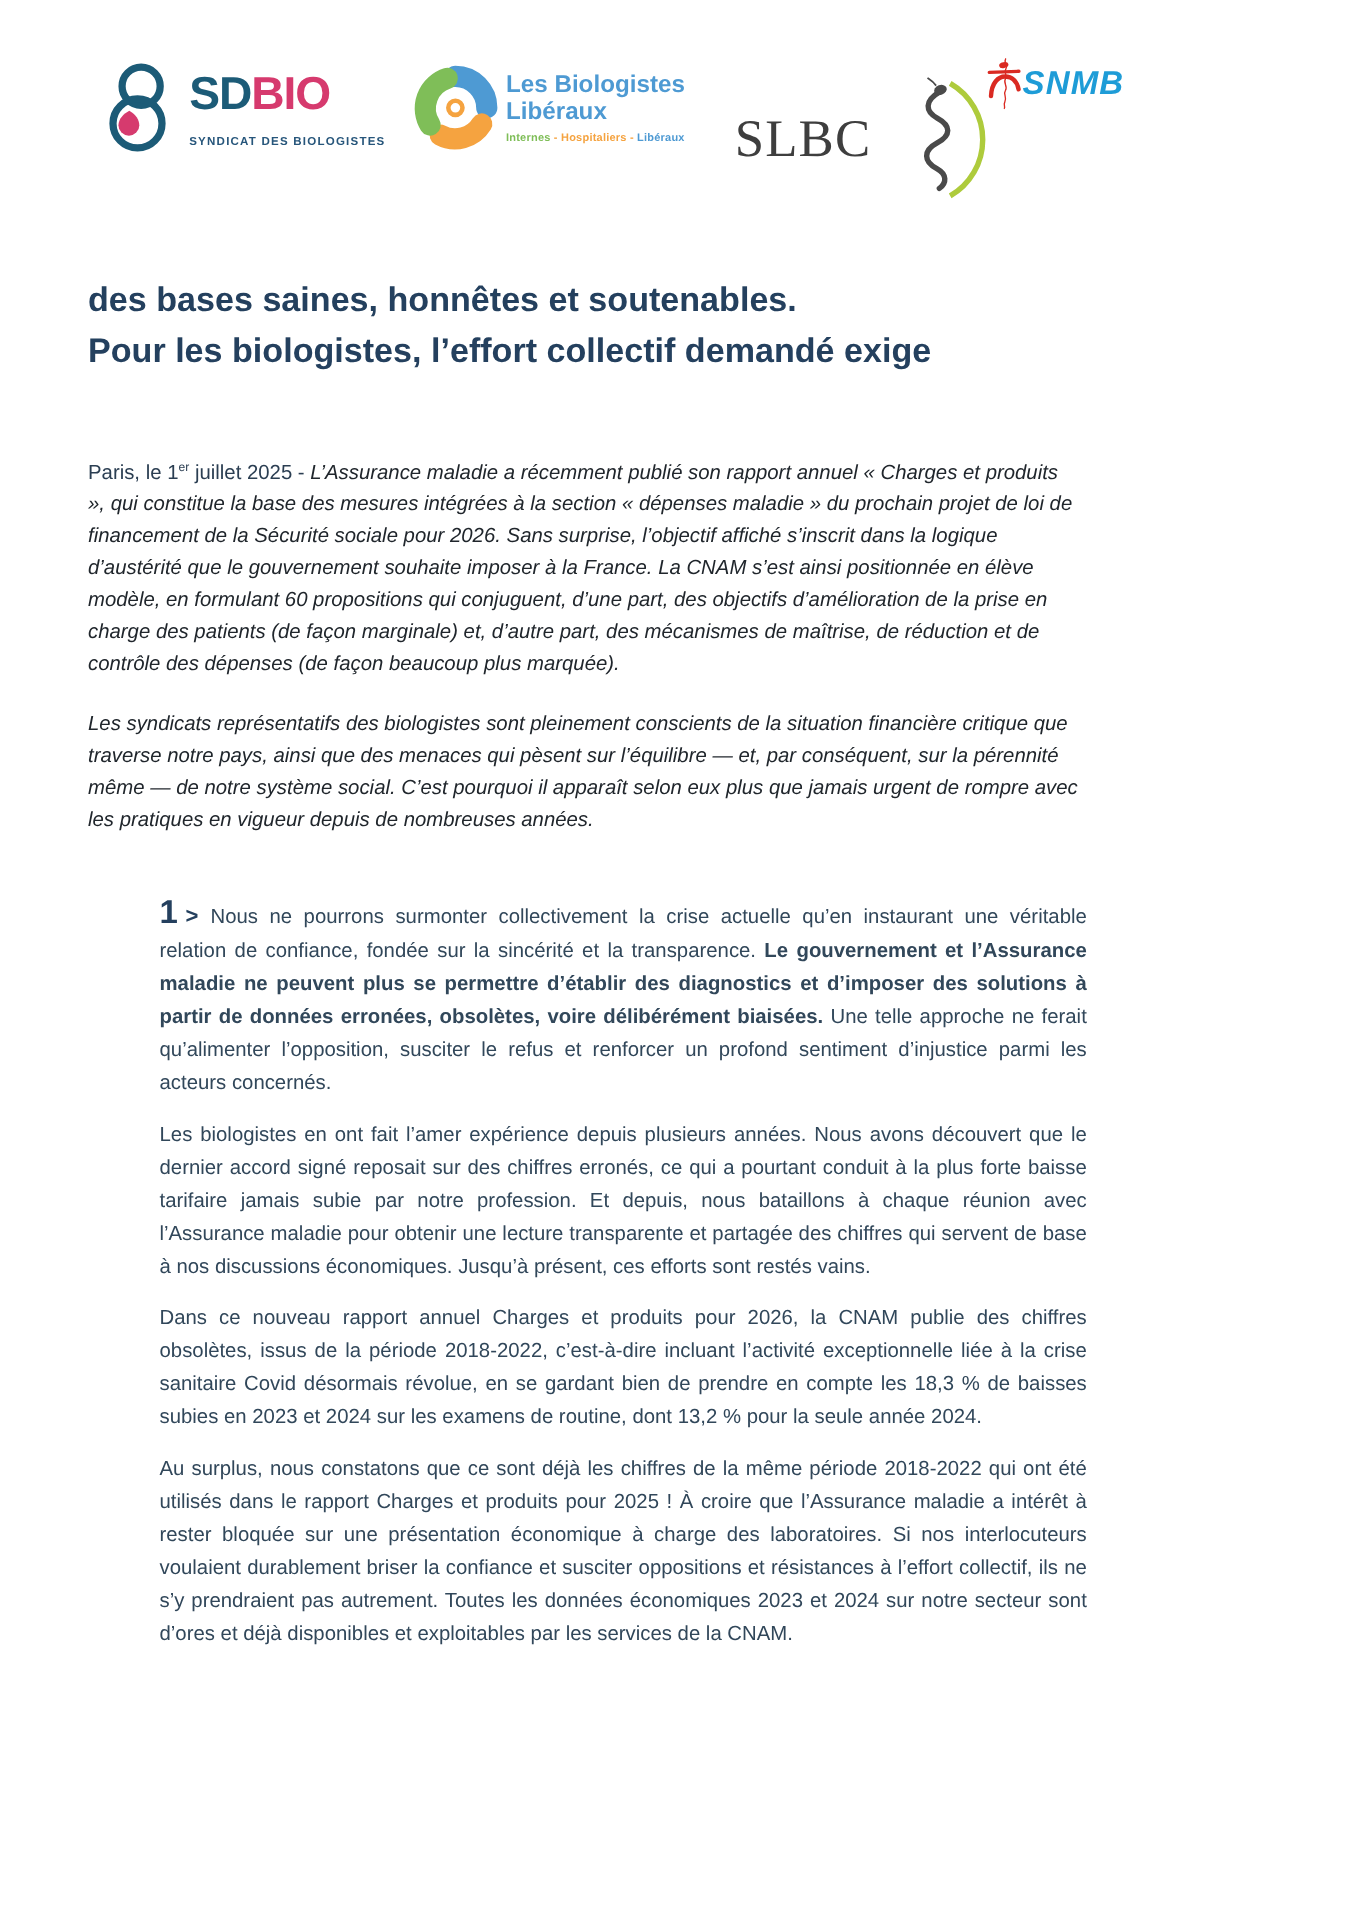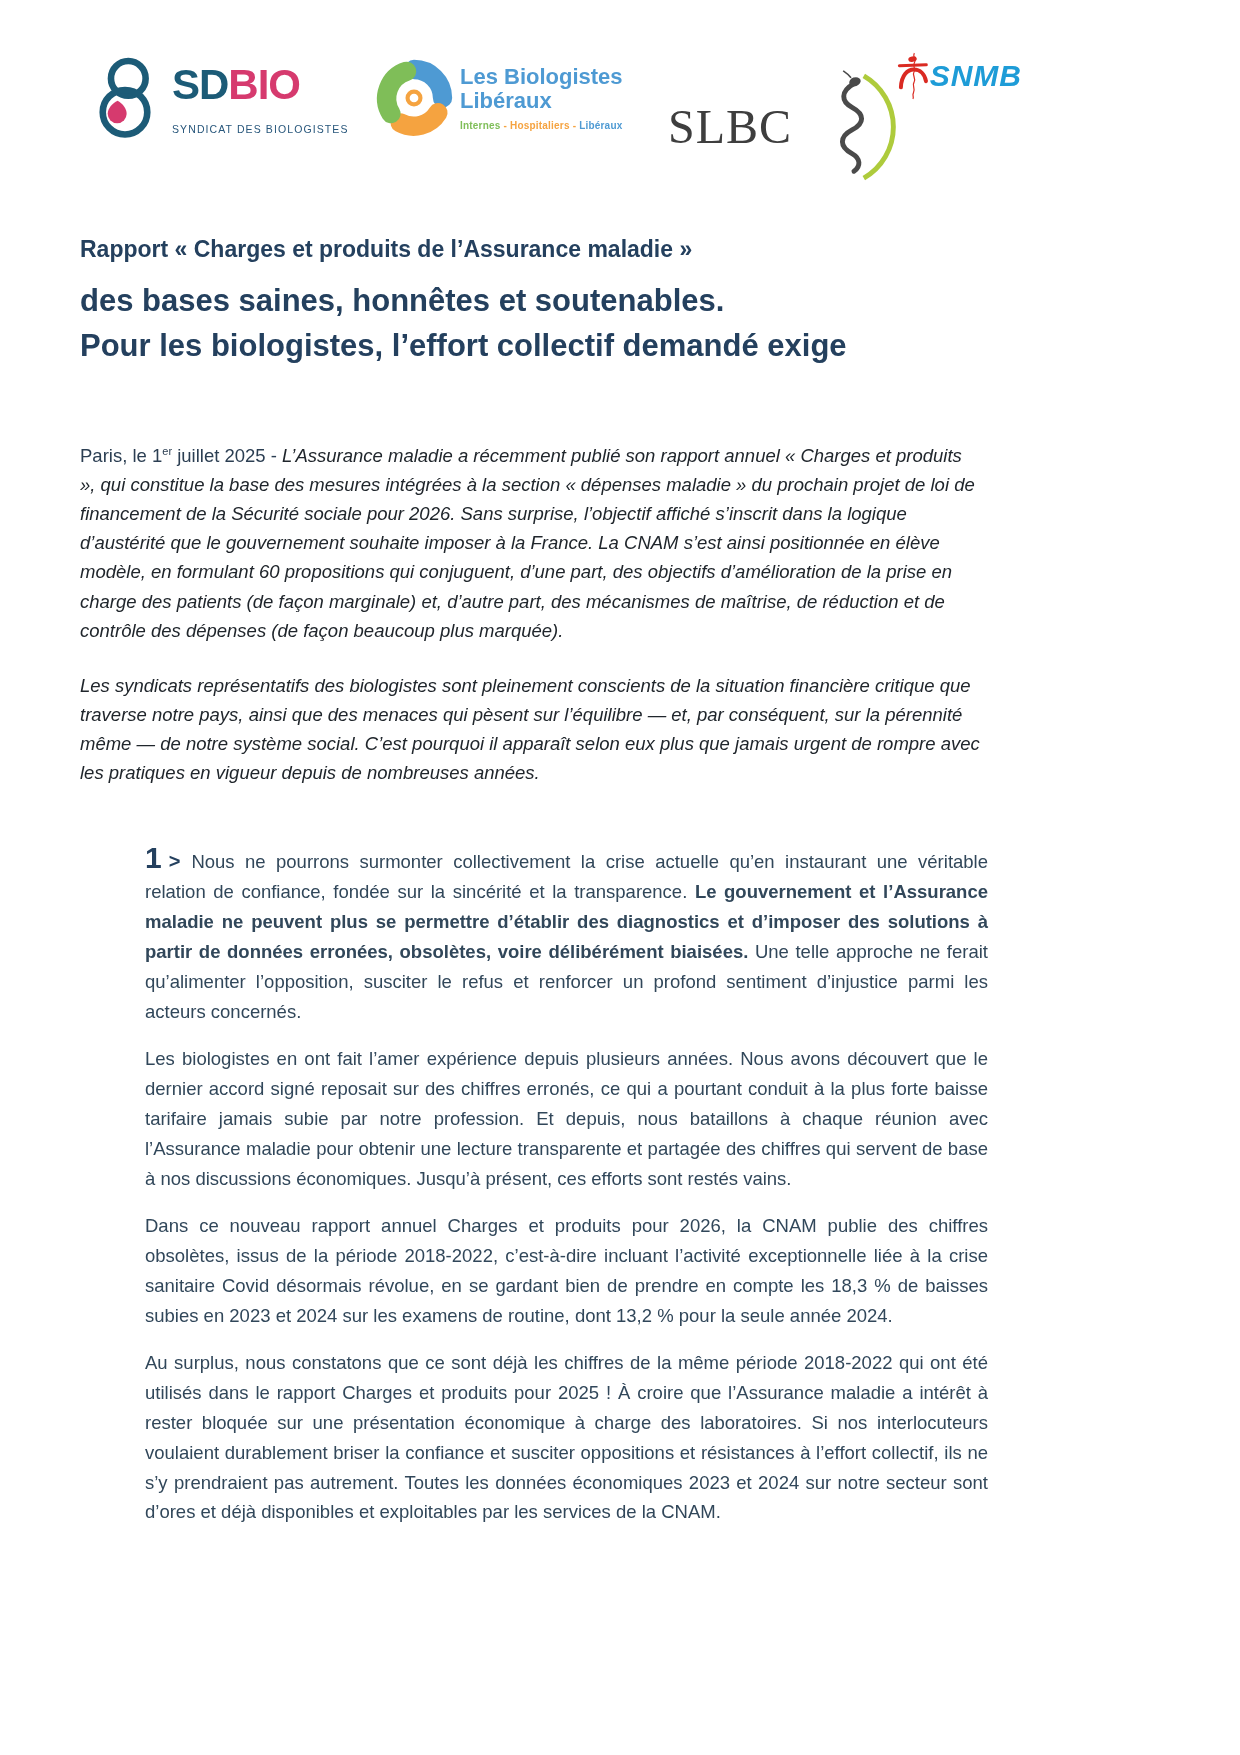--- a/index.html
+++ b/index.html
@@ -8,21 +8,21 @@
 
   
   .header{position:absolute;top:0;left:0;width:1240px;height:210px;}
   .logo{position:absolute;display:flex;align-items:center;}
 
   .logo-sdbio{left:92px;top:52px;gap:14px;}
   .sdbio-text{display:flex;flex-direction:column;}
   .sdbio-word{font-size:42px;font-weight:bold;letter-spacing:-1px;line-height:1;}
   .sdbio-sd{color:#1C5B77;}
   .sdbio-bio{color:#D63A6E;}
-  .sdbio-sub{font-size:10.5px;font-weight:normal;color:#27567B;letter-spacing:1.1px;margin-top:17px;}
+  .sdbio-sub{font-size:10.5px;font-weight:bold;color:#27567B;letter-spacing:1.1px;margin-top:17px;}
 
   .logo-lbm{left:368px;top:52px;gap:0;}
   .lbm-text{display:flex;flex-direction:column;}
   .lbm-line{font-size:22px;font-weight:800;color:#4E9AD3;line-height:1.08;}
   .lbm-sub{margin-top:8px;font-size:10px;font-weight:bold;letter-spacing:0.2px;}
   .lbm-internes{color:#7FBE58;}
   .lbm-sep{color:#F5A340;}
   .lbm-hospitaliers{color:#F5A340;}
   .lbm-liberaux{color:#4E9AD3;}
 
@@ -100,21 +100,20 @@
         <rect x="6" y="35" width="98" height="10" rx="5" fill="#DA2A22" transform="rotate(-2 55 40)"></rect>
         <path d="M16 112 C18 72 38 54 58 54 C78 54 94 68 98 92" fill="none" stroke="#DA2A22" stroke-width="13" stroke-linecap="round"></path>
         <path d="M60 0 C52 12 68 20 60 32 C53 43 66 49 59 61 C51 73 67 82 59 95 C51 107 65 116 57 130 C52 139 60 144 55 150" fill="none" stroke="#DA2A22" stroke-width="4"></path>
       </svg>
       <div class="snmb-text">SNMB</div>
     </div>
   </div>
 
   <div class="main">
 
-    <div class="kicker">Rapport « Charges et produits de l’Assurance maladie »</div>
 
     <div class="headline">
       <div>des bases saines, honnêtes et soutenables.</div>
       <div>Pour les biologistes, l’effort collectif demandé exige</div>
     </div>
 
     <p class="intro-p"><span class="dateline"><span>Paris, le 1</span><sup>er</sup><span> juillet 2025</span><span> - </span></span><span class="ital">L’Assurance maladie a récemment publié son rapport annuel « Charges et produits », qui constitue la base des mesures intégrées à la section « dépenses maladie » du prochain projet de loi de financement de la Sécurité sociale pour 2026. Sans surprise, l’objectif affiché s’inscrit dans la logique d’austérité que le gouvernement souhaite imposer à la France. La CNAM s’est ainsi positionnée en élève modèle, en formulant 60 propositions qui conjuguent, d’une part, des objectifs d’amélioration de la prise en charge des patients (de façon marginale) et, d’autre part, des mécanismes de maîtrise, de réduction et de contrôle des dépenses (de façon beaucoup plus marquée).</span></p>
 
     <p class="intro-p second ital">Les syndicats représentatifs des biologistes sont pleinement conscients de la situation financière critique que traverse notre pays, ainsi que des menaces qui pèsent sur l’équilibre — et, par conséquent, sur la pérennité même — de notre système social. C’est pourquoi il apparaît selon eux plus que jamais urgent de rompre avec les pratiques en vigueur depuis de nombreuses années.</p>
 

